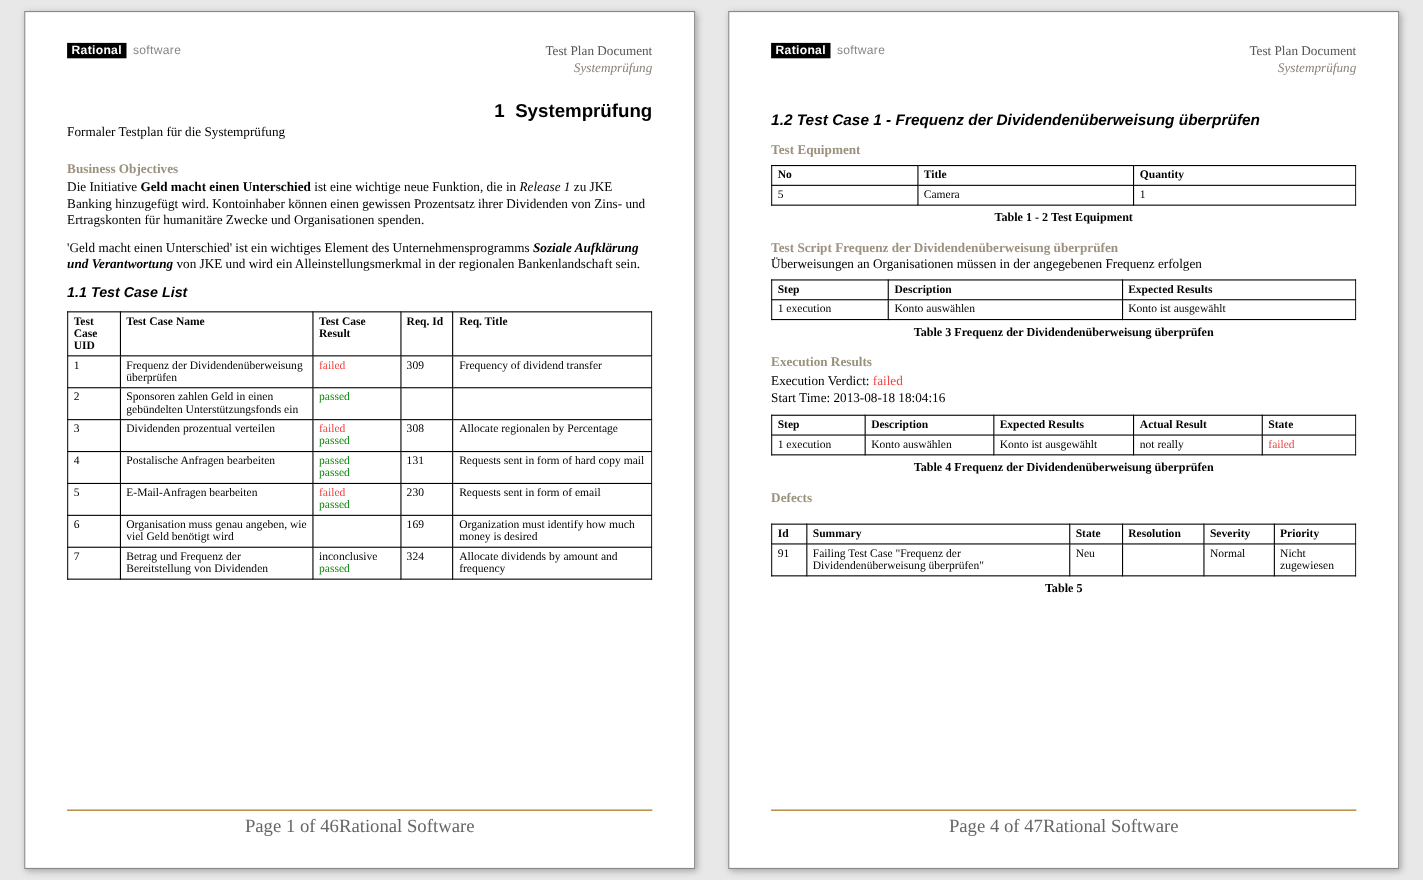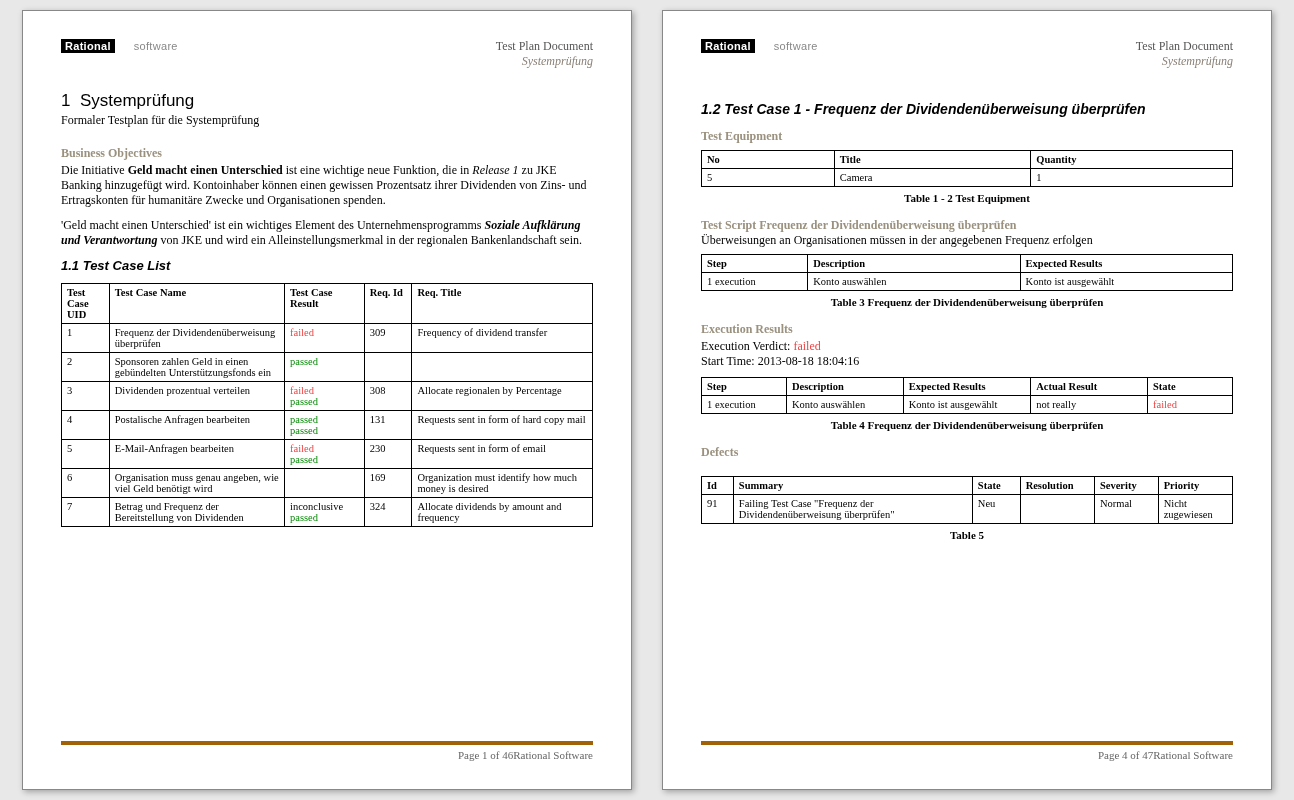--- a/index.html
+++ b/index.html
@@ -36,34 +36,35 @@
     letter-spacing: 0.3px;
   }
   .logo-left {
     background: #000000;
     color: #fff;
     padding: 1px 4px;
     font-weight: bold;
   }
   .logo-right {
     color: #888;
-    padding: 1px 19px;
+    padding: 1px 6px;
   }
   .header-right {
     text-align: right;
     font-size: 12px;
     color: #555;
   }
   .header-right .italic { font-style: italic; color: #8a8177; }
   .body { flex: 1; overflow: hidden; }
   h1.sec {
     font-family: Arial, sans-serif;
     font-size: 17px;
-    font-weight: normal;
+    font-weight: bold;
     margin-bottom: 2px;
+    text-align: right;
   }
   .subtitle { font-size: 12px; margin-bottom: 18px; }
   .sec-label {
     color: #9a917f;
     font-size: 12px;
     font-weight: bold;
     margin-bottom: 2px;
   }
   ul.cats { margin: 0 0 14px 24px; font-size: 12px; }
   ul.cats li { margin-bottom: 1px; list-style: disc; }
@@ -90,25 +91,25 @@
   .failed { color: #ef4444; }
   .passed { color: #0a8a0a; }
   .inconclusive { color: #000; }
   .caption {
     text-align: center;
     font-size: 11px;
     font-weight: bold;
     margin: 5px 0 14px 0;
   }
   .footer-row {
-    border-top: 4px solid #a16207;
+    border-top: 1px solid #a16207;
     padding-top: 4px;
     display: flex;
-    justify-content: flex-end;
-    font-size: 11px;
+    justify-content: center;
+    font-size: 17px;
     color: #666;
     margin-top: auto;
   }
   .mt { margin-top: 12px; }
   .small-script { font-size: 12px; margin-bottom: 6px; }
   .exec-verdict { font-size: 12px; margin-bottom: 8px; }
 </style>
 </head>
 <body>
 

